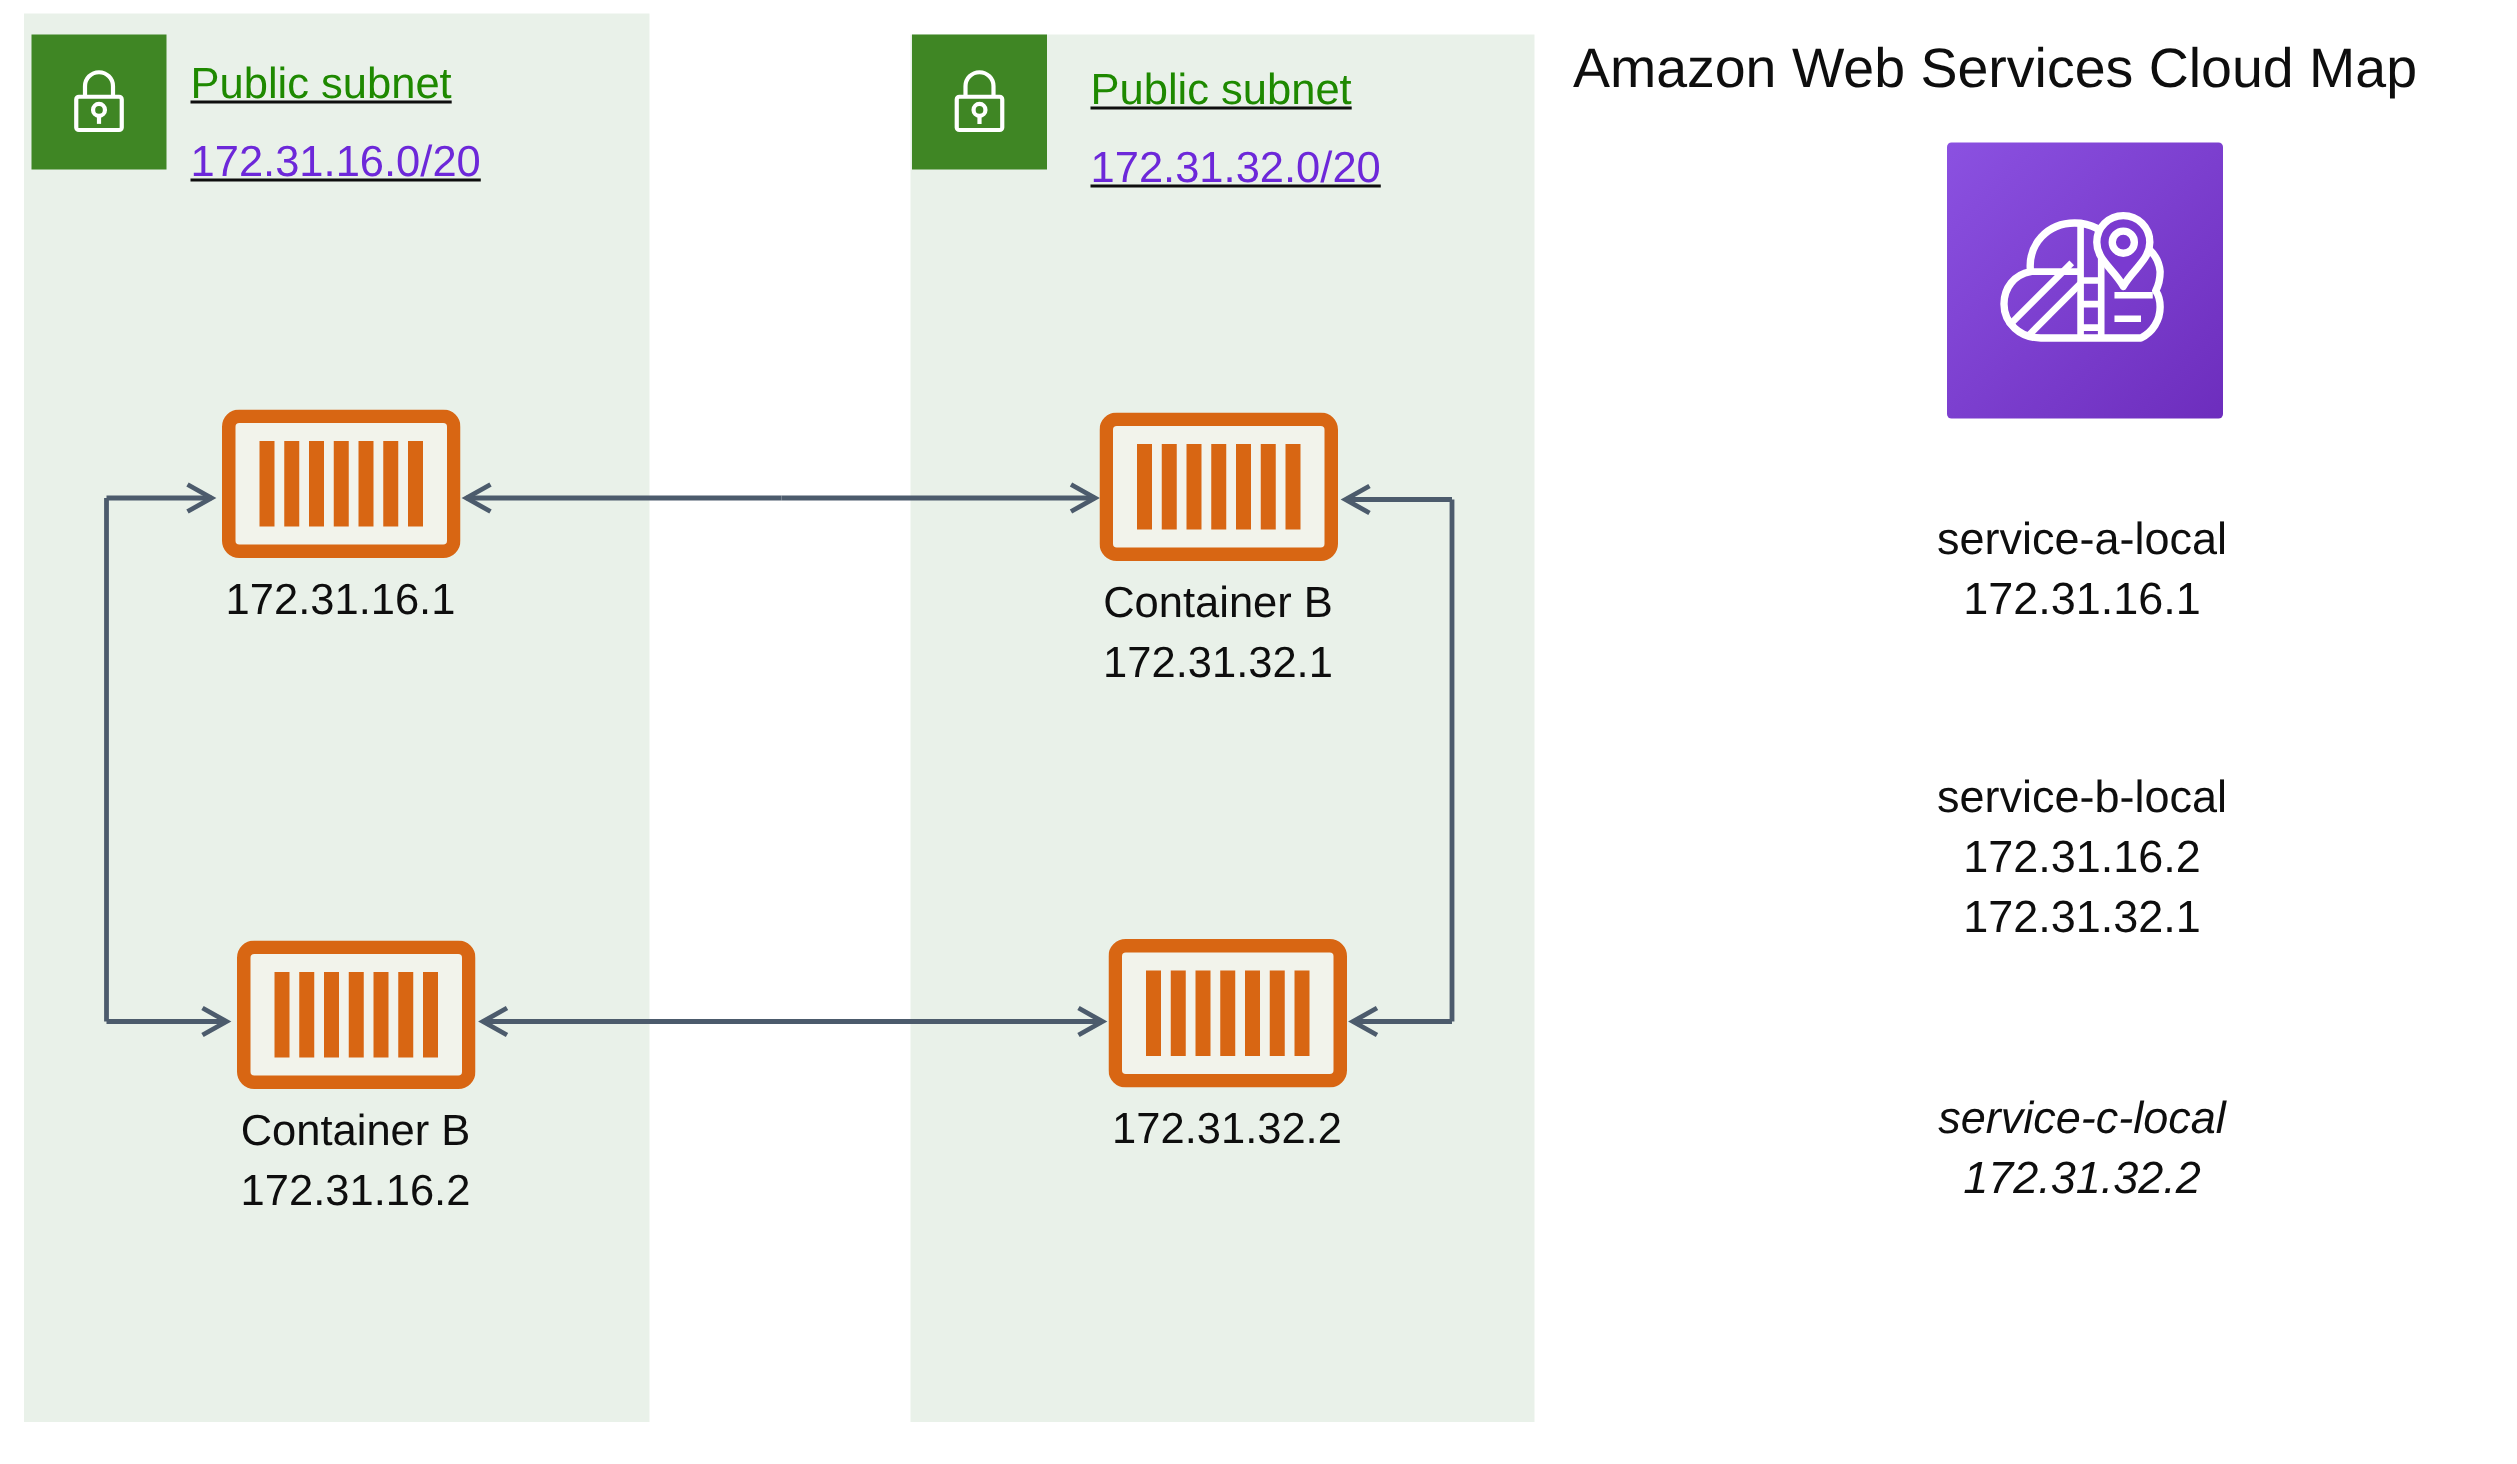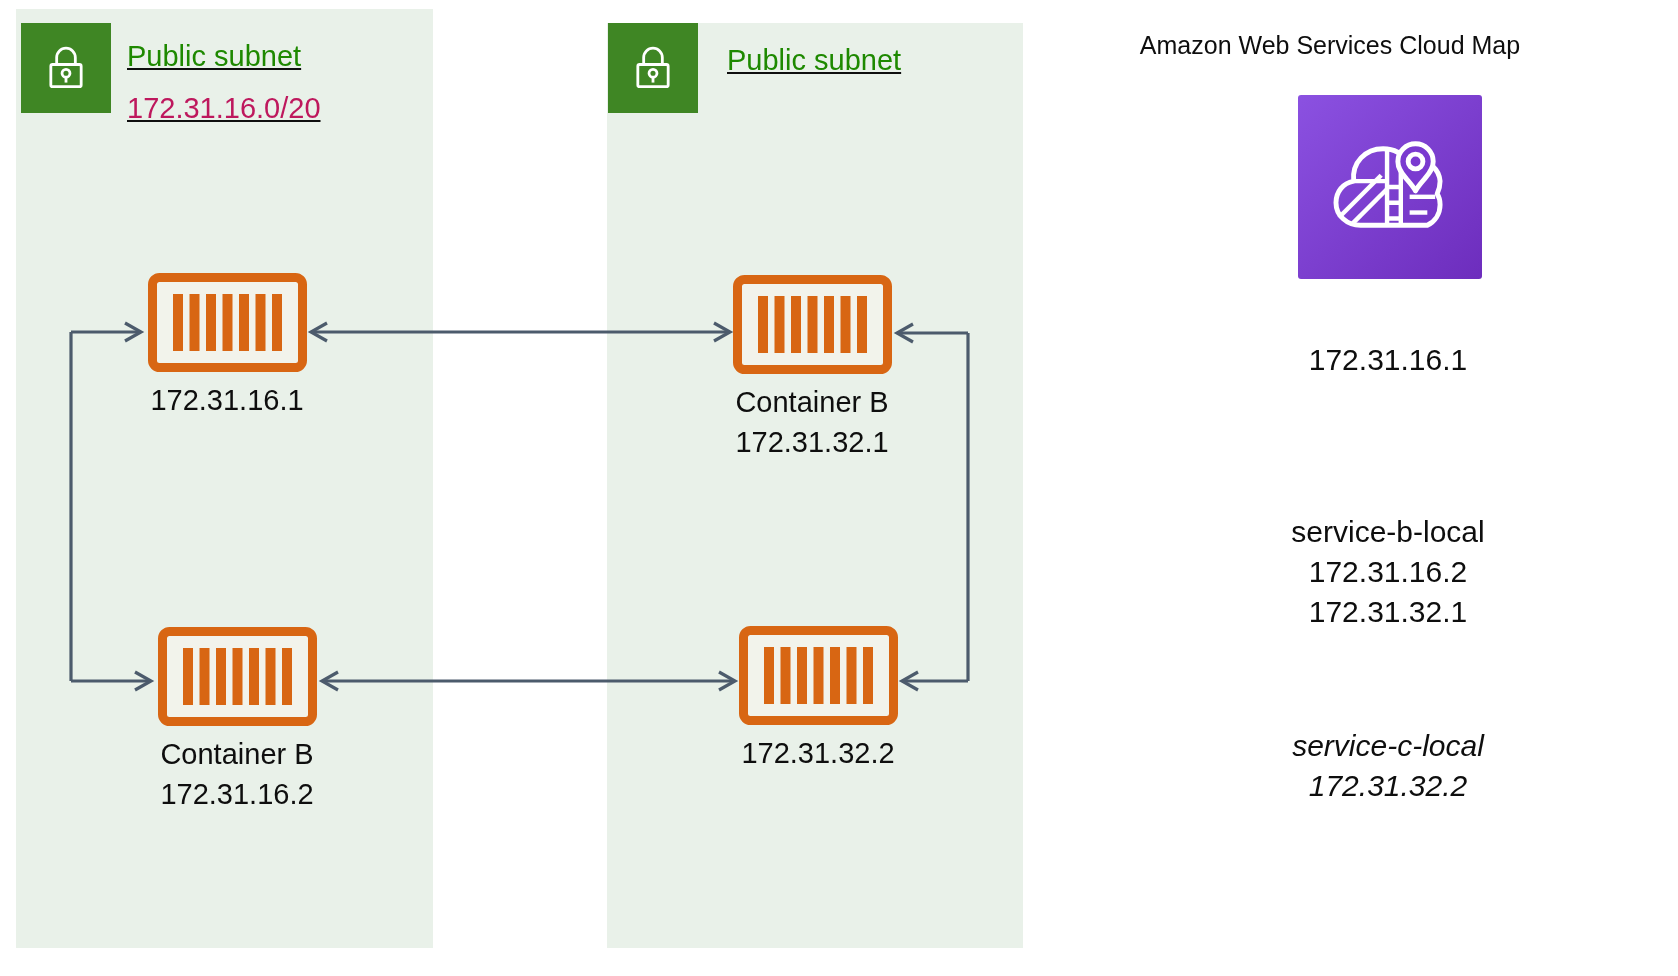--- a/index.html
+++ b/index.html
@@ -13,38 +13,38 @@
   .lock-square{position:absolute;width:90px;height:90px;background:var(--subnet_green,#3F8624);
     display:flex;align-items:center;justify-content:center;z-index:3;}
   .lock-square.left{left:21px;top:23px;}
   .lock-square.mid{left:608px;top:23px;}
   .lock-square svg{width:56px;height:56px;stroke:#fff;fill:none;stroke-width:2.4;}
 
   .subnet-head{position:absolute;font-size:29px;line-height:52px;white-space:nowrap;z-index:3;text-decoration:underline;}
   .subnet-head.left{left:127px;top:30px;}
   .subnet-head.mid{left:727px;top:34px;}
   .subnet-title{color:var(--label_green,#1E8900);}
-  .subnet-cidr{color:#be185d;}
+  .subnet-cidr{color:#6d28d9;}
 
   .cgroup{position:absolute;width:240px;text-align:center;z-index:3;}
   .cgroup svg{display:block;margin:0 auto;width:159px;height:99px;}
   .cgroup .cap{font-size:29px;line-height:40px;white-space:nowrap;margin-top:8px;}
   .cbox{fill:var(--container_fill,#F2F3EB);stroke:var(--container_orange,#D86613);stroke-width:9;}
   .cbar{stroke:var(--container_orange,#D86613);stroke-width:10;}
   .cg-a{left:107px;top:273px;}
   .cg-b1{left:117px;top:627px;}
   .cg-b2{left:692px;top:275px;}
   .cg-c{left:698px;top:626px;}
 
   .arrows{position:absolute;left:0;top:0;z-index:2;pointer-events:none;}
   .arrows path{stroke:var(--arrow_gray,#4C5B6C);stroke-width:3.2;fill:none;}
   .arrowhead{stroke:var(--arrow_gray,#4C5B6C);stroke-width:3.2;fill:none;}
 
   .cm-title{position:absolute;left:1030px;top:27px;width:600px;text-align:center;
-    font-size:25px;line-height:37px;white-space:nowrap;z-index:3;}
+    font-size:37px;line-height:37px;white-space:nowrap;z-index:3;}
   .cm-icon{position:absolute;left:1298px;top:95px;width:184px;height:184px;border-radius:3px;
     background:linear-gradient(135deg,var(--cloudmap_purple_start,#8B51E1),var(--cloudmap_purple_end,#6D2DBD));
     display:flex;align-items:center;justify-content:center;z-index:3;}
   .cm-icon svg{width:130px;height:110px;}
   .cm-glyph{stroke:#fff;fill:none;stroke-width:5;stroke-linejoin:round;}
   .cm-glyph-thin{stroke:#fff;fill:none;stroke-width:4.5;}
   .cm-pin{fill:var(--cloudmap_purple_mid,#7A3AD0);stroke:#fff;stroke-width:5;stroke-linejoin:round;}
   .cm-pin-hole{fill:none;stroke:#fff;stroke-width:5;}
 
   .svc{position:absolute;left:1120px;width:536px;text-align:center;
@@ -75,20 +75,21 @@
       <path d="M24,31.9 V36.5"></path>
     </svg>
   </div>
 
   <div class="subnet-head left">
     <div class="subnet-title">Public subnet</div>
     <div class="subnet-cidr">172.31.16.0/20</div>
   </div>
   <div class="subnet-head mid">
     <div class="subnet-title">Public subnet</div>
+    <div class="subnet-cidr">172.31.32.0/20</div>
   </div>
 
   <svg class="arrows" width="1678" height="976">
     <defs>
       <marker id="arw" markerUnits="userSpaceOnUse" markerWidth="26" markerHeight="26" refX="21" refY="13" orient="auto">
         <path class="arrowhead" d="M5,4 L21,13 L5,22"></path>
       </marker>
     </defs>
 
     <path d="M71,332 L71,681"></path>
@@ -163,20 +164,21 @@
       <path class="cm-glyph-thin" d="M27,94 L63,58"></path>
       <path class="cm-glyph-thin" d="M86,66 H112"></path>
       <path class="cm-glyph-thin" d="M86,82 H104"></path>
 
       <path class="cm-pin" d="M92,12 c10,0 18,8 18,18 c0,8 -5,13 -9,18 c-3.5,4 -7,8 -9,12 c-2,-4 -5.5,-8 -9,-12 c-4,-5 -9,-10 -9,-18 c0,-10 8,-18 18,-18 z"></path>
       <circle class="cm-pin-hole" cx="92" cy="30" r="7.5"></circle>
     </svg>
   </div>
 
   <div class="svc svc-a">
+    <div>service-a-local</div>
     <div>172.31.16.1</div>
   </div>
 
   <div class="svc svc-b">
     <div>service-b-local</div>
     <div>172.31.16.2</div>
     <div>172.31.32.1</div>
   </div>
 
   <div class="svc svc-c">

